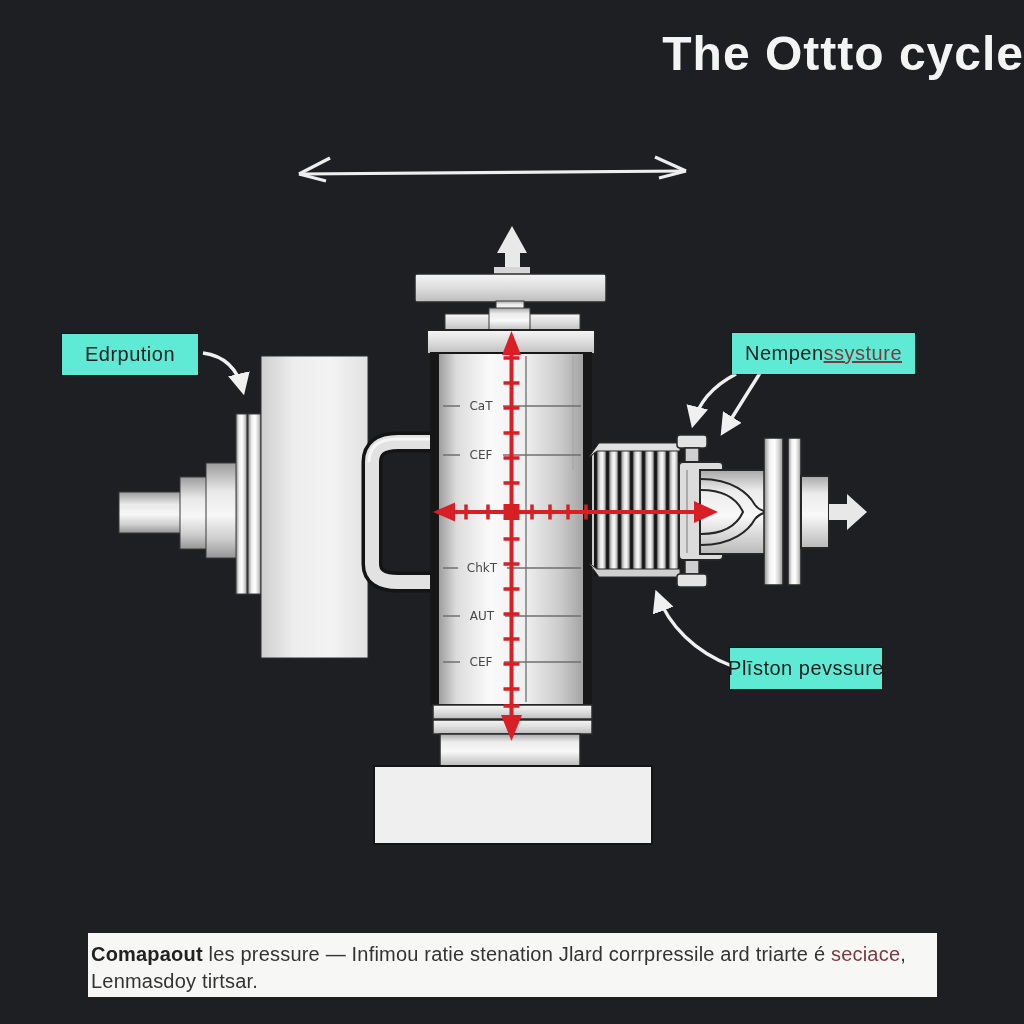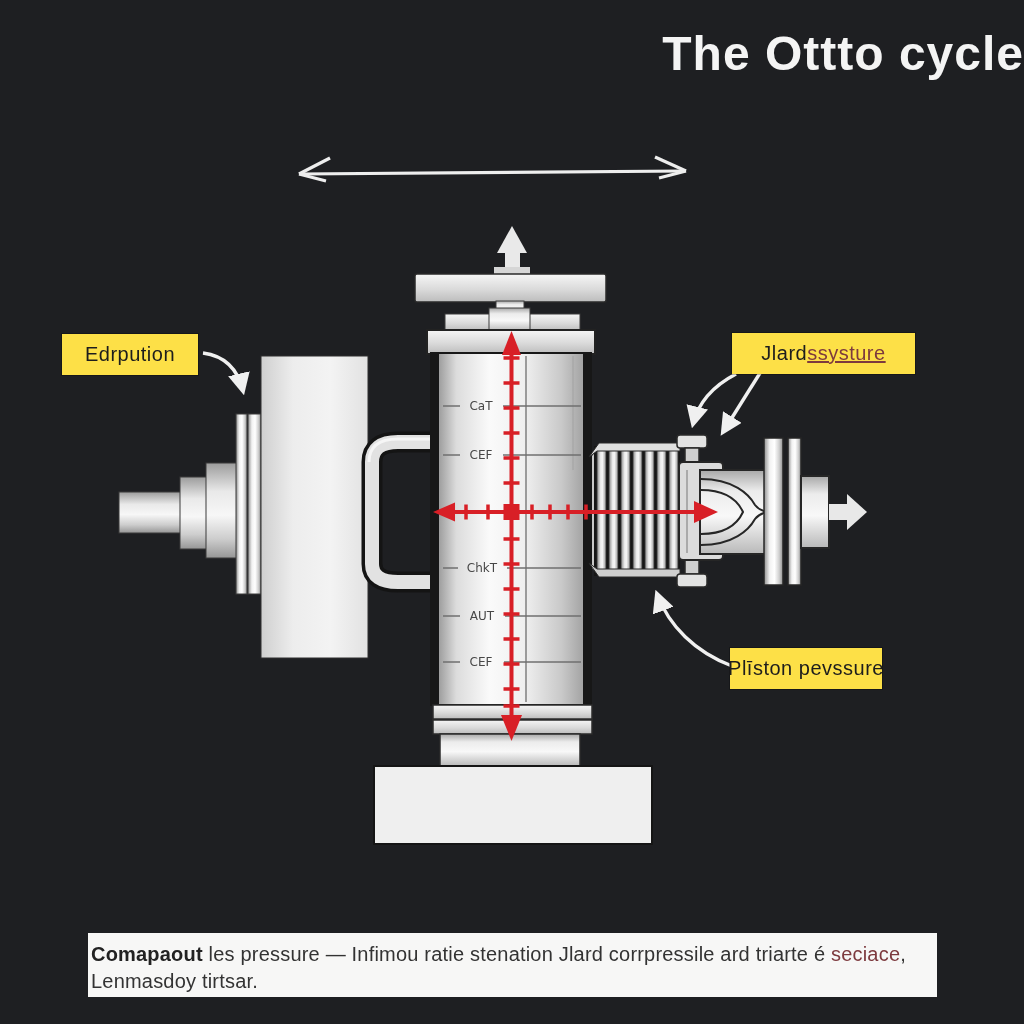--- a/index.html
+++ b/index.html
@@ -7,21 +7,21 @@
     width:1024px;height:1024px;position:relative;overflow:hidden;
     background:#1e1f22;
     font-family:"Liberation Sans", sans-serif;
   }
   .stage{position:absolute;inset:0;}
   .title{
     position:absolute;left:0;top:26px;width:1024px;text-align:right;
     color:#f4f4f4;font-size:48px;font-weight:700;letter-spacing:1px;
   }
   .callout{
-    position:absolute;background:#fde047;color:#1d1d1d;
+    position:absolute;background:#5eead4;color:#1d1d1d;
     display:flex;align-items:center;justify-content:center;
     font-size:20px;letter-spacing:.5px;white-space:nowrap;
     box-shadow:0 0 0 1px rgba(0,0,0,.25);
   }
   .callout .accent{color:#7d3a3e;text-decoration:underline;}
   .caption{
     position:absolute;left:88px;top:933px;width:849px;height:64px;
     background:#f7f7f6;color:#333;box-sizing:border-box;
     padding:8px 16px 0 3px;font-size:20px;line-height:1.35;letter-spacing:.2px;
   }
@@ -236,21 +236,21 @@
       <path d="M 760 373 L 723 432" marker-end="url(#whead)"></path>
       <path d="M 732 666 C 695 652 669 626 657 594" marker-end="url(#whead)"></path>
     </g>
   </svg>
 
   <div class="callout" style="left:62px;top:334px;width:136px;height:41px;">
     <span>Edrpution</span>
   </div>
 
   <div class="callout" style="left:732px;top:333px;width:183px;height:41px;">
-    <span>Jlard </span>
+    <span>Nempen </span>
       <span class="accent">ssysture</span>
   </div>
 
   <div class="callout" style="left:730px;top:648px;width:152px;height:41px;">
     <span>Plīston pevssure</span>
   </div>
 
   <div class="caption">
     <span class="lead">Comapaout</span><span> les pressure — Infimou ratie stenation Jlard corrpressile ard triarte é </span><span class="accent">seciace</span><span>,</span><br>
     <span>Lenmasdoy tirtsar.</span>

